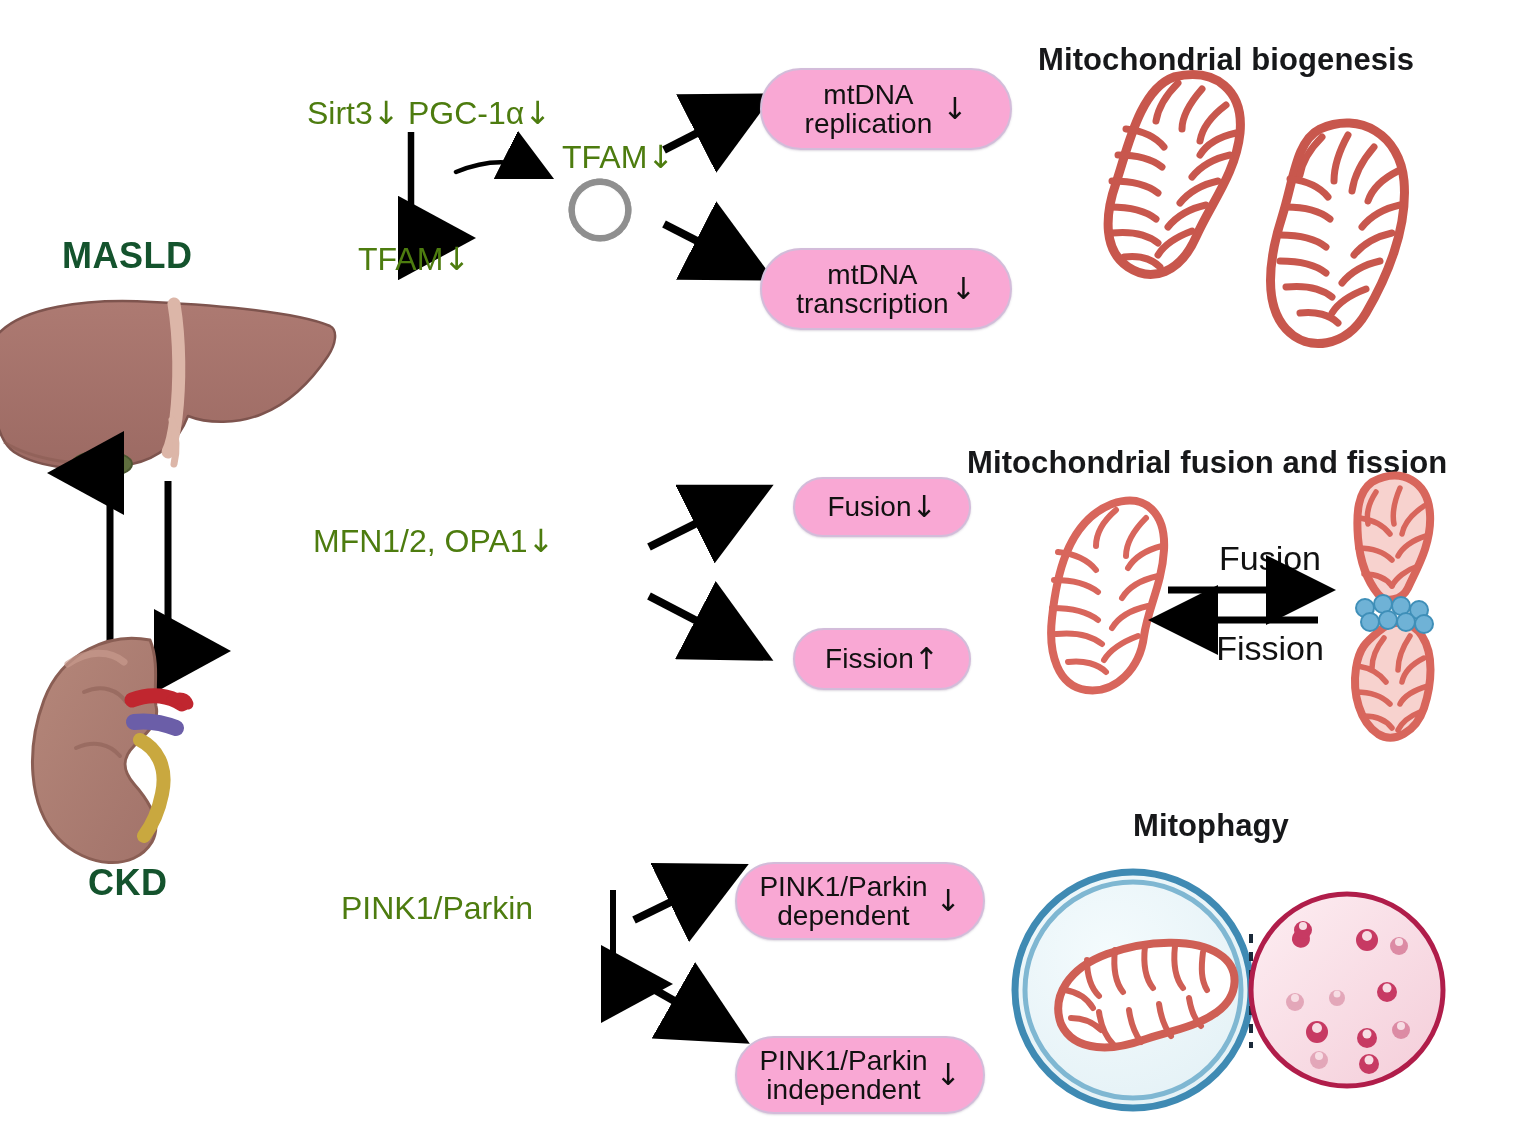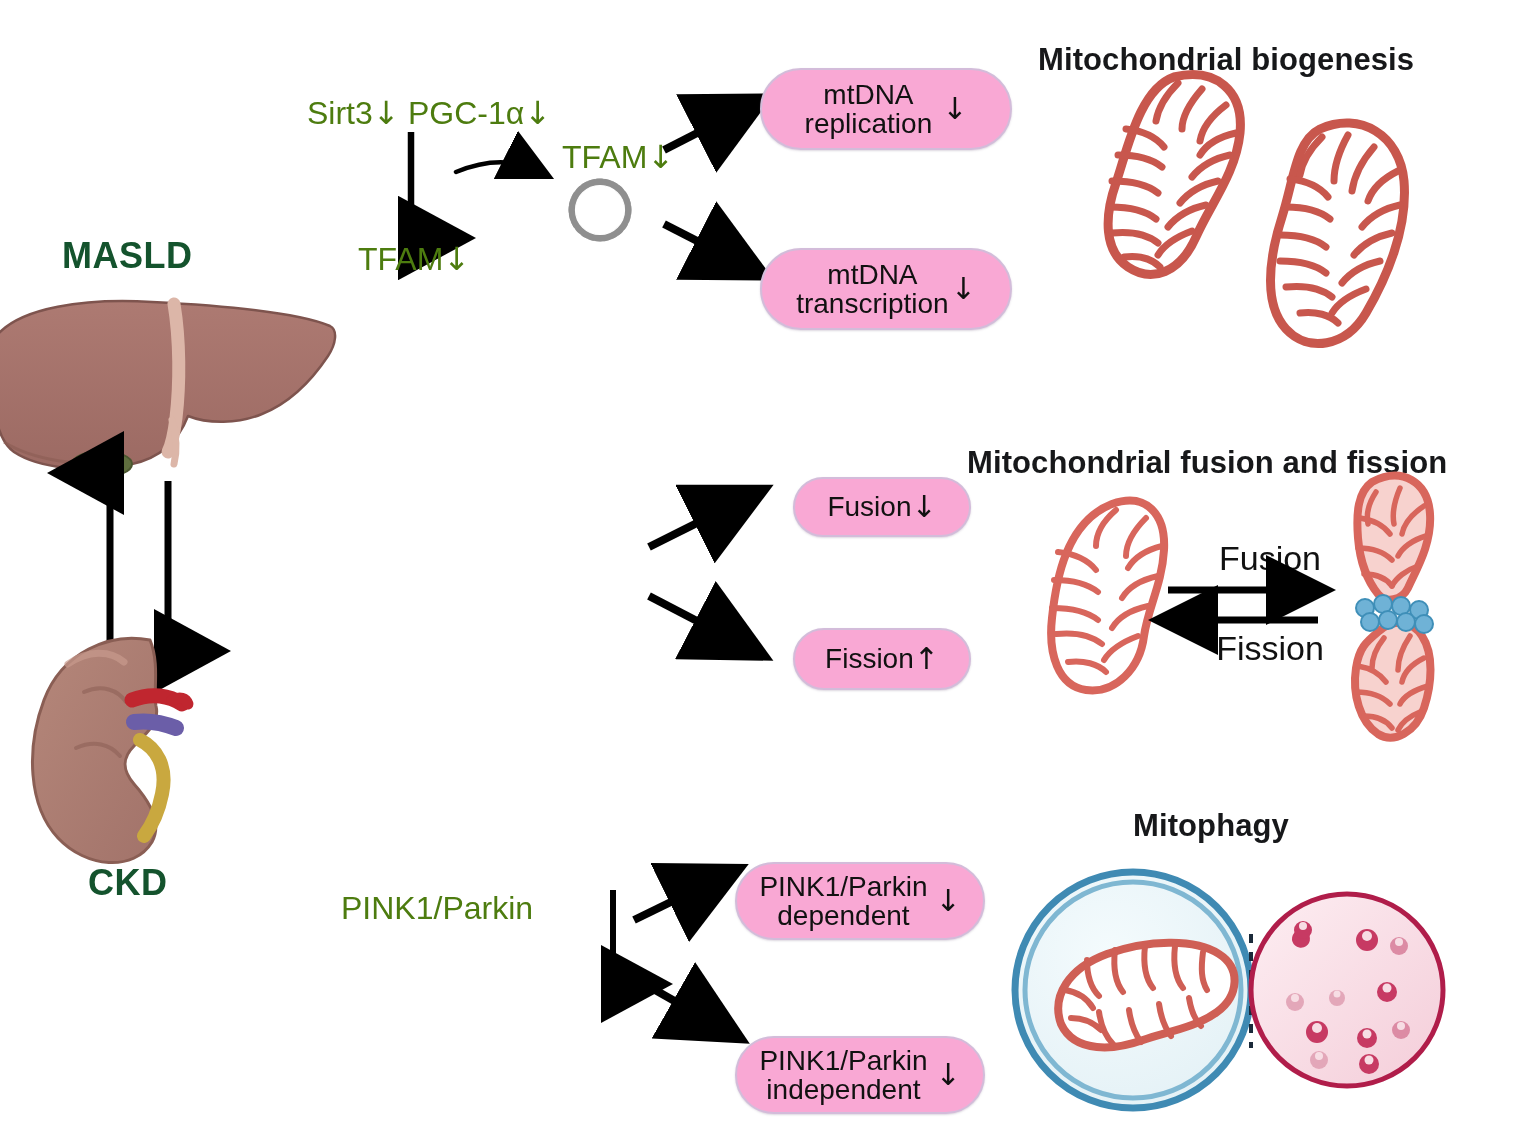--- a/index.html
+++ b/index.html
@@ -195,20 +195,23 @@
         <path d="M320,206 C302,210 290,218 282,228"></path>
         <path d="M226,232 C246,230 262,234 272,242"></path>
         <path d="M306,234 C290,240 278,248 272,258"></path>
         <path d="M240,258 C256,256 270,260 278,268"></path>
       </g>
     </g>
   </svg>
 
   <div class="abs section-title" style="left:967px;top:417px;margin-top:28px;">Mitochondrial fusion and fission</div>
 
+  <div class="abs pathway-text" style="left:313px;top:522px;">
+    <span>MFN1/2, OPA1</span><span style="font-family:'DejaVu Sans',sans-serif;">↓</span>
+  </div>
 
   <svg class="abs" style="left:645px;top:485px;" width="130" height="70" viewBox="0 0 130 70">
     <defs>
         <marker id="mkE" markerWidth="11" markerHeight="11" refX="7" refY="5.5" orient="auto">
       <path d="M0,0 L11,5.5 L0,11 Z" fill="#000"></path>
         </marker>
       </defs>
     <line x1="4" y1="62" x2="100" y2="14" stroke="#000" stroke-width="8" marker-end="url(#mkE)"></line>
   </svg>
 

